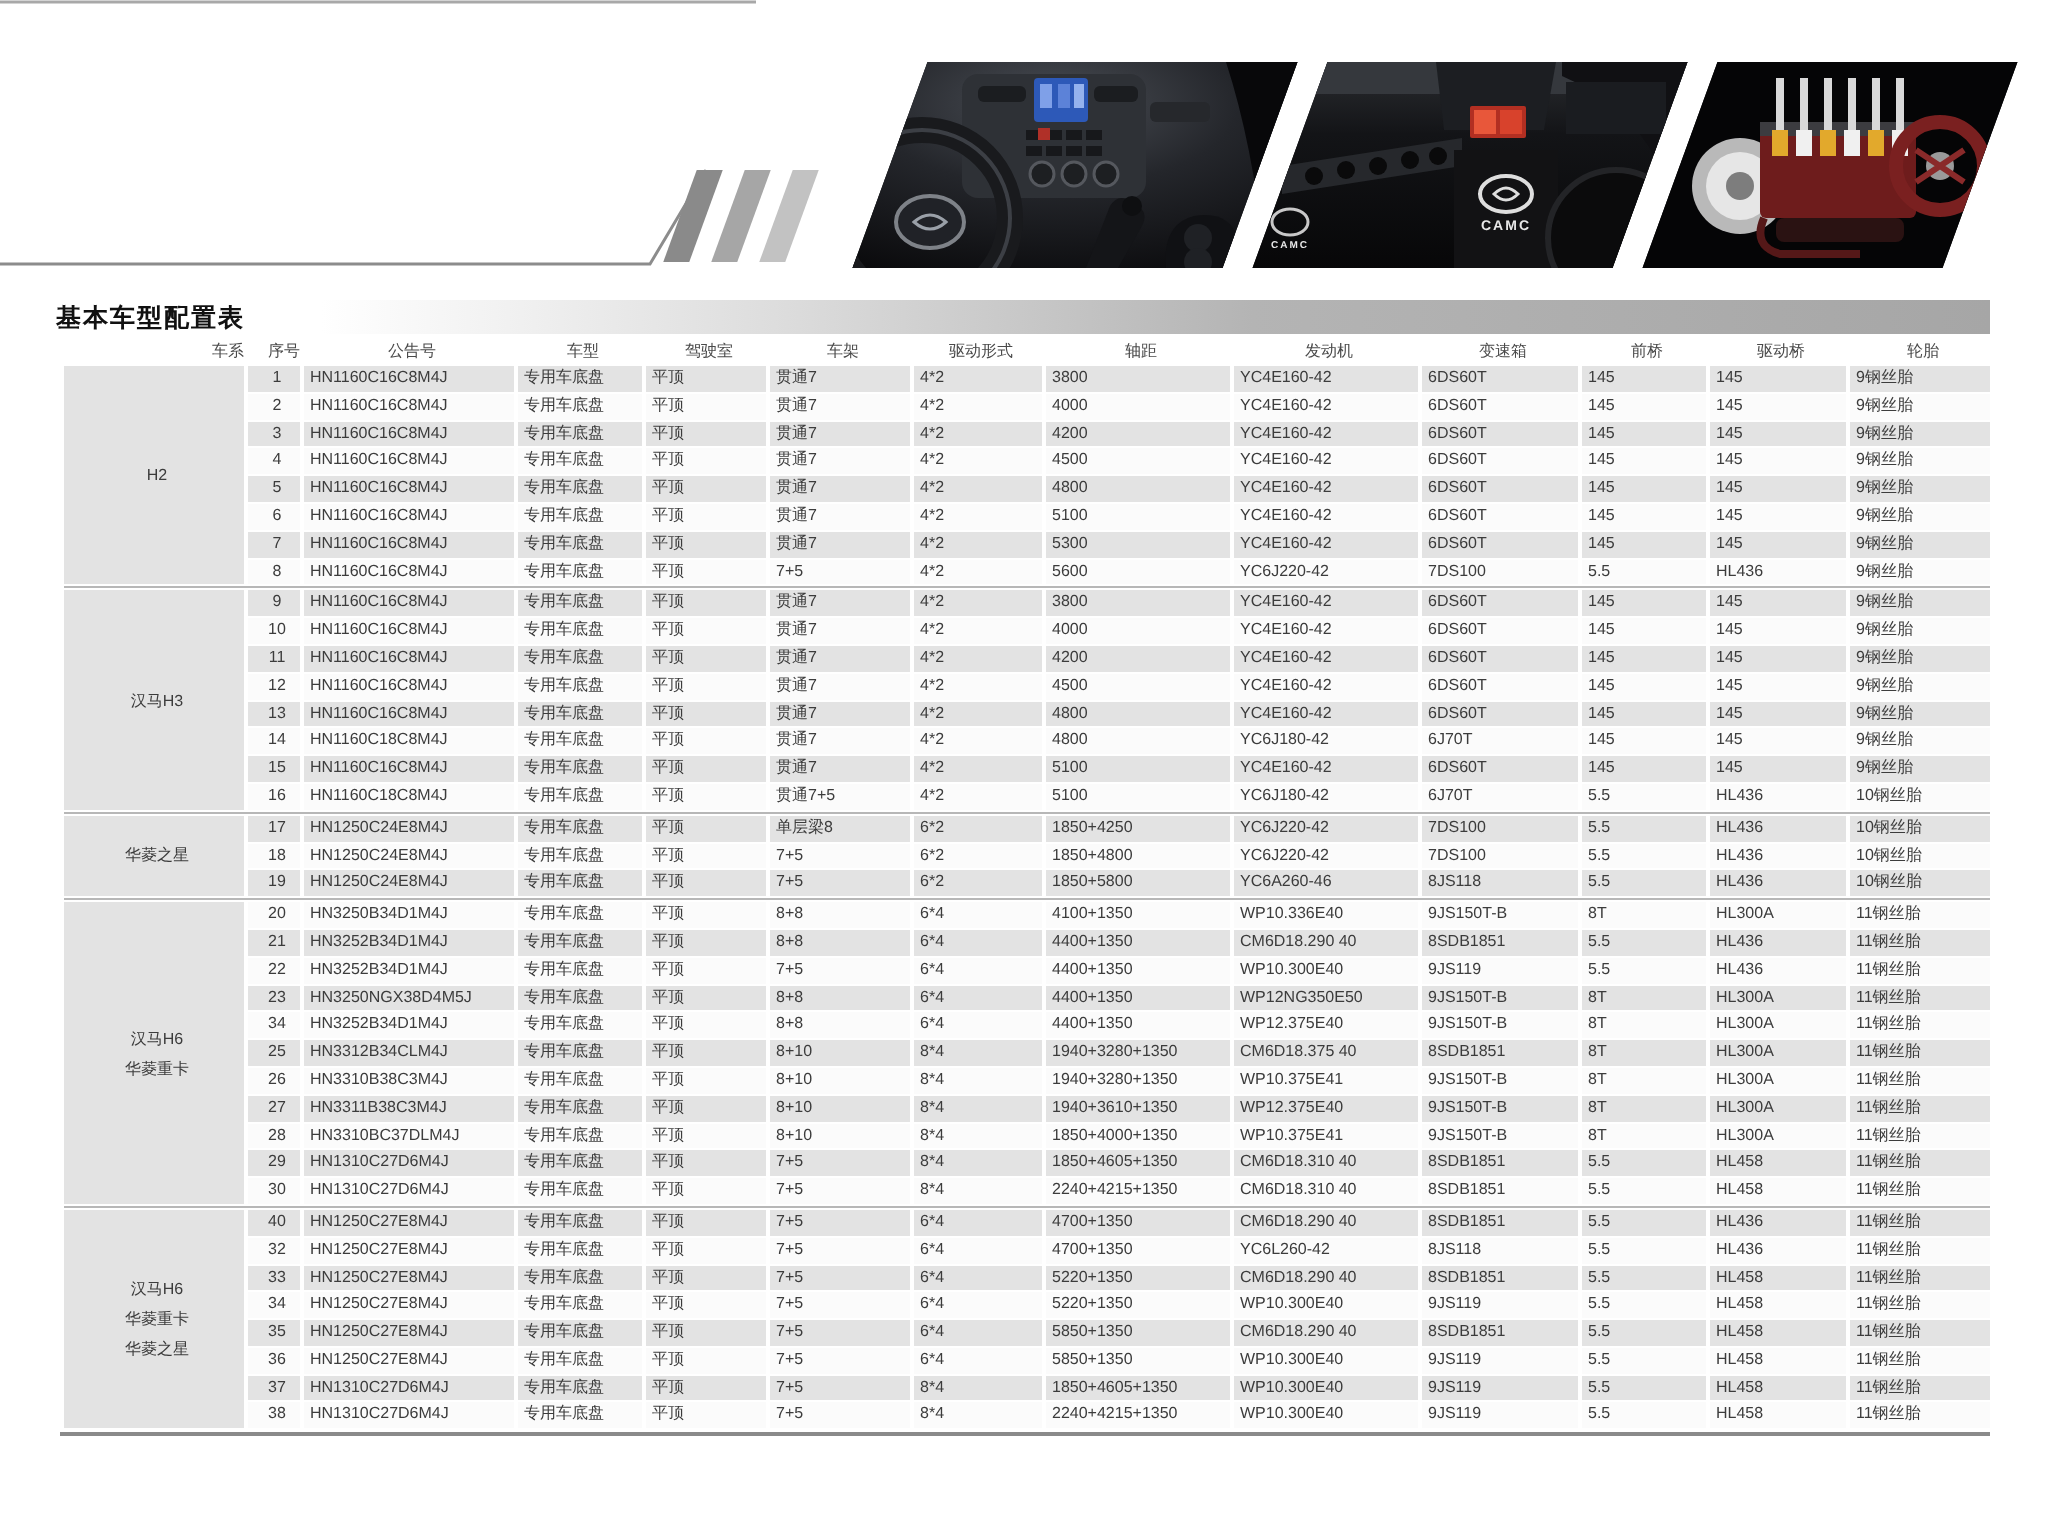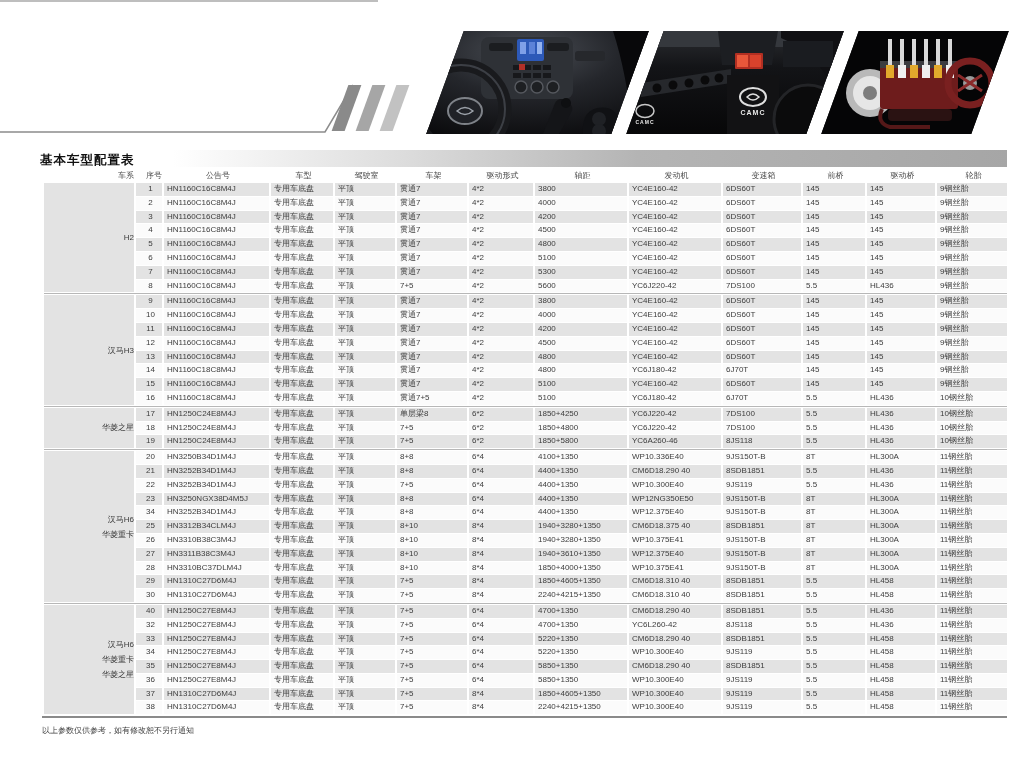--- a/index.html
+++ b/index.html
@@ -16,21 +16,21 @@
   .stripe1{left:340px;background:#8a8a8a;}
   .stripe2{left:364px;background:#a6a6a6;}
   .stripe3{left:388px;background:#c2c2c2;}
   .photo{position:absolute;top:31px;height:103px;transform:skewX(-20deg);overflow:hidden;background:#0a0a0c;}
   .photo>svg{transform:skewX(20deg);position:absolute;left:-22px;top:0;height:103px;}
   .photo1{left:445px;width:185px;}
   .photo2{left:645px;width:180px;}
   .photo3{left:840px;width:150px;}
   .camc-text{fill:#e8e8e8;font-family:"Liberation Sans",sans-serif;font-weight:bold;letter-spacing:1px;}
   
-  .content{position:absolute;left:12px;top:150px;width:968px;}
+  .content{position:absolute;left:0;top:150px;width:968px;}
   .title-bar{
     margin-left:25px;width:970px;height:17px;line-height:17px;
     background:linear-gradient(to right,#ffffff 0%,#ffffff 14%,#dcdcdc 38%,#b4b4b4 62%,#a6a6a6 100%);
   }
   .title-bar .t{font-size:12.5px;font-weight:bold;color:#111;letter-spacing:1px;padding-left:3px;}
   table.cfg{
     margin:2px 0 0 30px;border-collapse:separate;border-spacing:2px 1px;
     table-layout:fixed;width:967px;font-size:8px;color:#3c3c3c;
   }
   table.cfg th{
@@ -39,21 +39,21 @@
   }
   table.cfg th.c0,table.cfg th.c1{text-align:right;padding:0;}
   table.cfg td{
     height:12.8px;line-height:12.8px;padding:0 0 0 3px;
     white-space:nowrap;overflow:hidden;vertical-align:middle;
   }
   tr.shade td{background:#e3e3e3;}
   tr.plain td{background:#fbfbfb;}
   td.num{text-align:center;padding:0;}
   td.series{
-    background:#e3e3e3 !important;text-align:right;padding:0;
+    background:#e3e3e3 !important;text-align:center;padding:0;
     vertical-align:middle;color:#3c3c3c;margin-top:30px;
   }
   td.series div{line-height:15px;}
   tr.sep td{height:1px;line-height:1px;padding:0;background:#b7b7b7;}
   .bottom-line{margin:1px 0 0 30px;width:965px;border-top:2px solid #8a8a8a;height:0;}
   .footnote{margin:7px 0 0 30px;font-size:8px;color:#3c3c3c;}
 </style>
 </head>
 <body>
 
@@ -797,14 +797,13 @@
           <td>WP10.300E40</td>
           <td>9JS119</td>
           <td>5.5</td>
           <td>HL458</td>
           <td>11钢丝胎</td>
         </tr>
       </tbody>
   </table>
   <div class="bottom-line"></div>
 
-  <div class="footnote">以上参数仅供参考，如有修改恕不另行通知</div>
 </div>
 
 </body></html>

